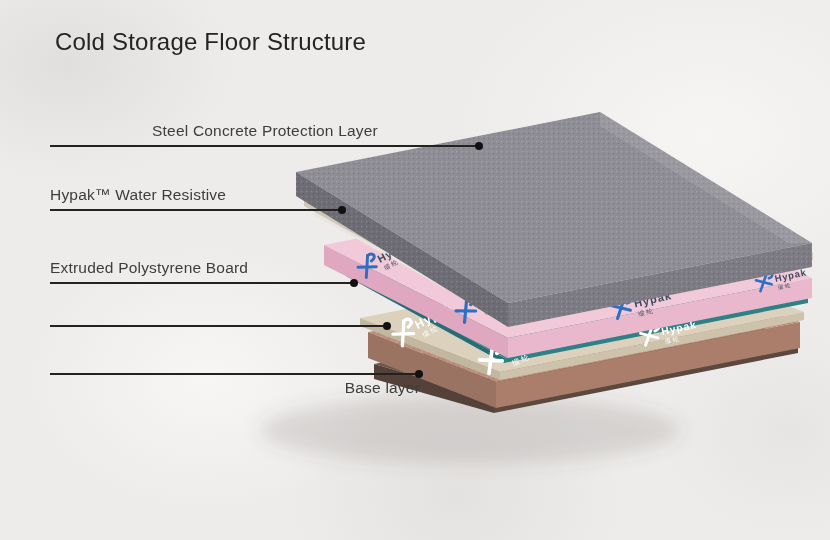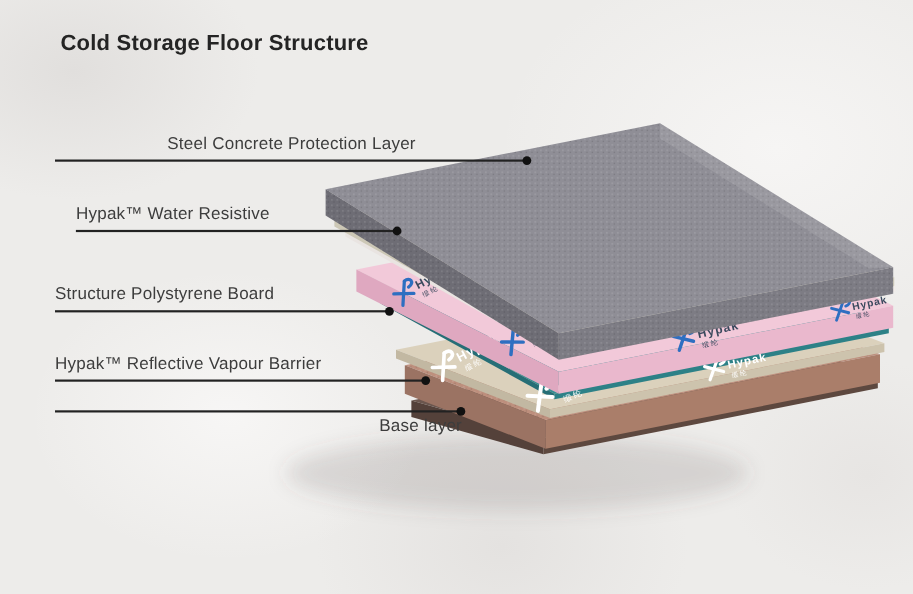--- a/index.html
+++ b/index.html
@@ -10,31 +10,31 @@
     background-image:
       radial-gradient(ellipse 260px 180px at 8% 12%, #e1dfdd 0%, rgba(225,223,221,0) 65%),
       radial-gradient(ellipse 420px 300px at 85% 25%, #f6f5f4 0%, rgba(246,245,244,0) 60%),
       radial-gradient(ellipse 300px 220px at 25% 70%, #f7f6f5 0%, rgba(247,246,245,0) 60%),
       radial-gradient(ellipse 260px 200px at 55% 92%, #e4e2e0 0%, rgba(228,226,224,0) 65%),
       radial-gradient(ellipse 200px 160px at 95% 80%, #e7e5e3 0%, rgba(231,229,227,0) 65%);
   }
   .stage{position:relative;width:830px;height:540px;}
   .page-title{
     position:absolute;left:55px;top:28px;
-    font-size:20px;font-weight:bold;color:#242424;letter-spacing:.2px;
+    font-size:24px;font-weight:normal;color:#242424;letter-spacing:.2px;
   }
   .label{position:absolute;left:50px;color:#3d3d3d;font-size:15.5px;letter-spacing:.2px;}
   .label .txt{line-height:20px;}
   .leader{position:relative;height:2px;background:#222;margin-top:4px;}
   .label.line-above .leader{margin-top:0;margin-bottom:3px;}
   .dot{
     position:absolute;right:-3px;top:-3px;width:8px;height:8px;border-radius:50%;background:#111;
   }
   #lbl-steel{top:121px;width:430px;text-align:center;}
-  #lbl-water{top:185px;width:293px;margin-left:19px;}
+  #lbl-water{top:185px;width:293px;}
   #lbl-xps{top:258px;width:305px;}
   #lbl-reflective{top:321px;width:338px;}
   #lbl-base{top:373px;width:370px;text-align:right;}
   svg text{font-family:"Liberation Sans",sans-serif;}
   .lw{font-weight:bold;font-size:13px;letter-spacing:1.2px;}
   .lc{font-size:7.5px;letter-spacing:2px;}
   .mark{fill:none;stroke-width:3.6;stroke-linecap:round;}
 </style>
 </head>
 <body>
@@ -170,28 +170,27 @@
   </div>
 
   <div class="label" id="lbl-water">
     <div class="txt">Hypak™ Water Resistive</div>
     <div class="leader">
         <span class="dot"></span>
       </div>
   </div>
 
   <div class="label" id="lbl-xps">
-    <div class="txt">Structure Polystyrene Board</div>
+    <div class="txt">Extruded Polystyrene Board</div>
     <div class="leader">
         <span class="dot"></span>
       </div>
   </div>
 
   <div class="label" id="lbl-reflective">
-    <div class="txt">Hypak™ Reflective Vapour Barrier</div>
     <div class="leader">
         <span class="dot"></span>
       </div>
   </div>
 
   <div class="label line-above" id="lbl-base">
     <div class="leader">
         <span class="dot"></span>
       </div>
     <div class="txt">Base layer</div>

